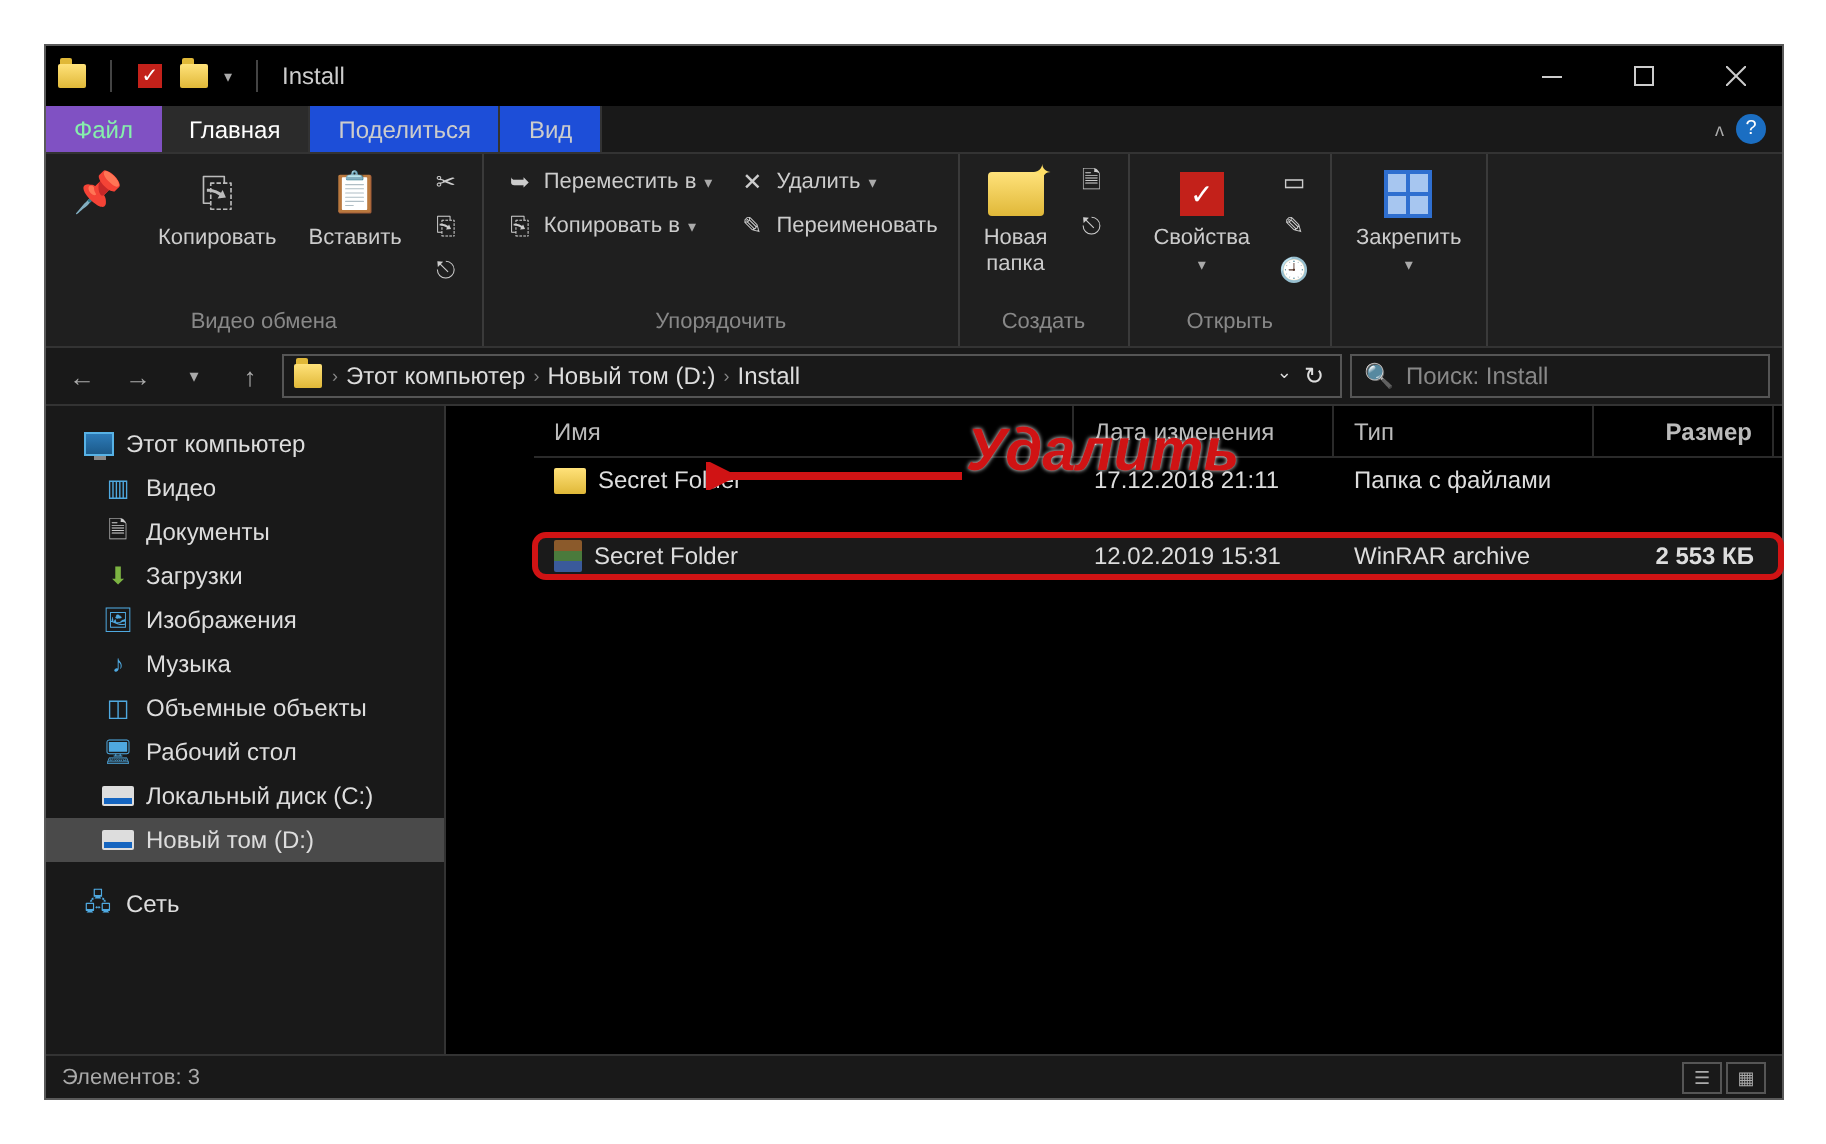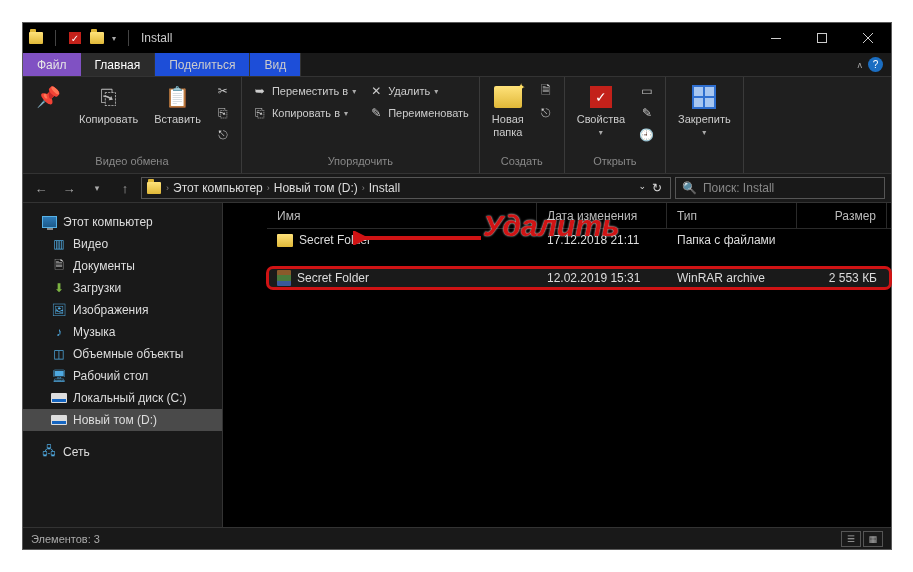--- a/index.html
+++ b/index.html
@@ -10,21 +10,21 @@
 .mini-icon { width:14px; height:14px; display:flex; align-items:center; justify-content:center; }
 .folder-ico-sm { width:14px; height:12px; background:linear-gradient(#ffe27a,#e0b838); border-radius:1px; position:relative; }
 .folder-ico-sm::before { content:""; position:absolute; top:-3px; left:1px; width:6px; height:3px; background:#e0b838; border-radius:1px 1px 0 0; }
 .sep { width:1px; height:16px; background:#444; margin:0 4px; }
 .check-ico { font-size:10px; color:#fff; background:#c3211a; width:12px; height:12px; display:flex; align-items:center; justify-content:center; }
 .drop-ico { font-size:8px; color:#aaa; }
 .tb-title { margin-left:8px; font-size:12px; color:#ccc; }
 .tb-controls { margin-left:auto; display:flex; }
 .tb-btn { width:46px; height:30px; display:flex; align-items:center; justify-content:center; color:#ccc; font-size:11px; }
 .menubar { height:24px; display:flex; align-items:stretch; background:#191919; border-bottom:1px solid #333; }
-.menu-file { background:#8051c3; color:#e5e5e5; padding:0 14px; display:flex; align-items:center; font-size:12px; }
+.menu-file { background:#8051c3; color:#86efac; padding:0 14px; display:flex; align-items:center; font-size:12px; }
 .menu-tab { padding:0 14px; display:flex; align-items:center; font-size:12px; color:#ccc; background:#1d4ed8; border-right:1px solid #333; }
 .menu-tab.active { background:#2b2b2b; color:#fff; }
 .menu-help { margin-left:auto; display:flex; align-items:center; gap:6px; padding-right:8px; }
 .hcaret { font-size:9px; color:#aaa; }
 .help-circle { width:15px; height:15px; border-radius:50%; background:#1b6ec2; color:#fff; display:flex; align-items:center; justify-content:center; font-size:10px; }
 .ribbon { height:96px; background:#1f1f1f; display:flex; align-items:stretch; }
 .rgroup { display:flex; flex-direction:column; border-right:1px solid #3a3a3a; padding:2px 6px 0 6px; }
 .rgroup-body { flex:1; display:flex; align-items:flex-start; gap:4px; }
 .rgroup-label { height:18px; font-size:11px; color:#888; text-align:center; }
 .rbtn-lg { display:flex; flex-direction:column; align-items:center; justify-content:flex-start; padding:4px 6px; font-size:11px; color:#ccc; text-align:center; line-height:1.2; gap:2px; }
@@ -49,21 +49,21 @@
 .sb-item.top { padding-left:18px; font-weight:400; }
 .sb-item.sel { background:#4a4a4a; }
 .sb-ico { width:16px; height:16px; display:flex; align-items:center; justify-content:center; font-size:12px; }
 .monitor-ico { width:15px; height:12px; border:1px solid #57b2e6; background:linear-gradient(#2d7bb8,#1c5a8a); position:relative; }
 .monitor-ico::after { content:""; position:absolute; bottom:-3px; left:4px; width:6px; height:2px; background:#888; }
 .drive-ico { width:16px; height:10px; background:#ddd; border-radius:1px; position:relative; }
 .drive-ico::after { content:""; position:absolute; left:1px; bottom:1px; width:14px; height:3px; background:#1565c0; }
 .content { flex:1; background:#000; display:flex; flex-direction:column; position:relative;padding-left:44px; }
 .cols { display:flex; height:26px; align-items:center; font-size:12px; color:#bbb; border-bottom:1px solid #2a2a2a; }
 .col { padding:0 10px; border-right:1px solid #2a2a2a; height:100%; display:flex; align-items:center; }
-.c-name{flex:0 0 270px;} .c-date{flex:0 0 130px;} .c-type{flex:0 0 130px;} .c-size{flex:0 0 90px; justify-content:flex-end;}
+.c-name{flex:0 0 270px;} .c-date{flex:0 0 130px;} .c-type{flex:0 0 130px;} .c-size{flex:0 0 90px; justify-content:flex-end;font-weight:bold;}
 .row { display:flex; height:22px; align-items:center; font-size:12px; color:#ddd; }
 .row .col{border:none;}
 .row .c-name{display:flex;align-items:center;gap:6px;}
 .row.sel { outline:3px solid #d01314; outline-offset:-2px; border-radius:6px; background:#1a1a1a; }
 .file-folder { width:16px; height:13px; background:linear-gradient(#ffe27a,#e0b838); border-radius:1px; }
 .file-rar { width:14px; height:16px; background:linear-gradient(#8b5a2b 0%,#8b5a2b 33%,#4a7a3c 33%,#4a7a3c 66%,#3a5a9a 66%); border-radius:1px; }
 .annotation { position:absolute; pointer-events:none; }
 .anno-text { font-size:30px; font-weight:700; font-style:italic; color:#d01314; text-shadow:0 0 2px #fff; }
 .arrow-svg { position:absolute; }
 .statusbar { height:22px; background:#191919; display:flex; align-items:center; font-size:11px; color:#aaa; padding:0 8px; border-top:1px solid #333; }

